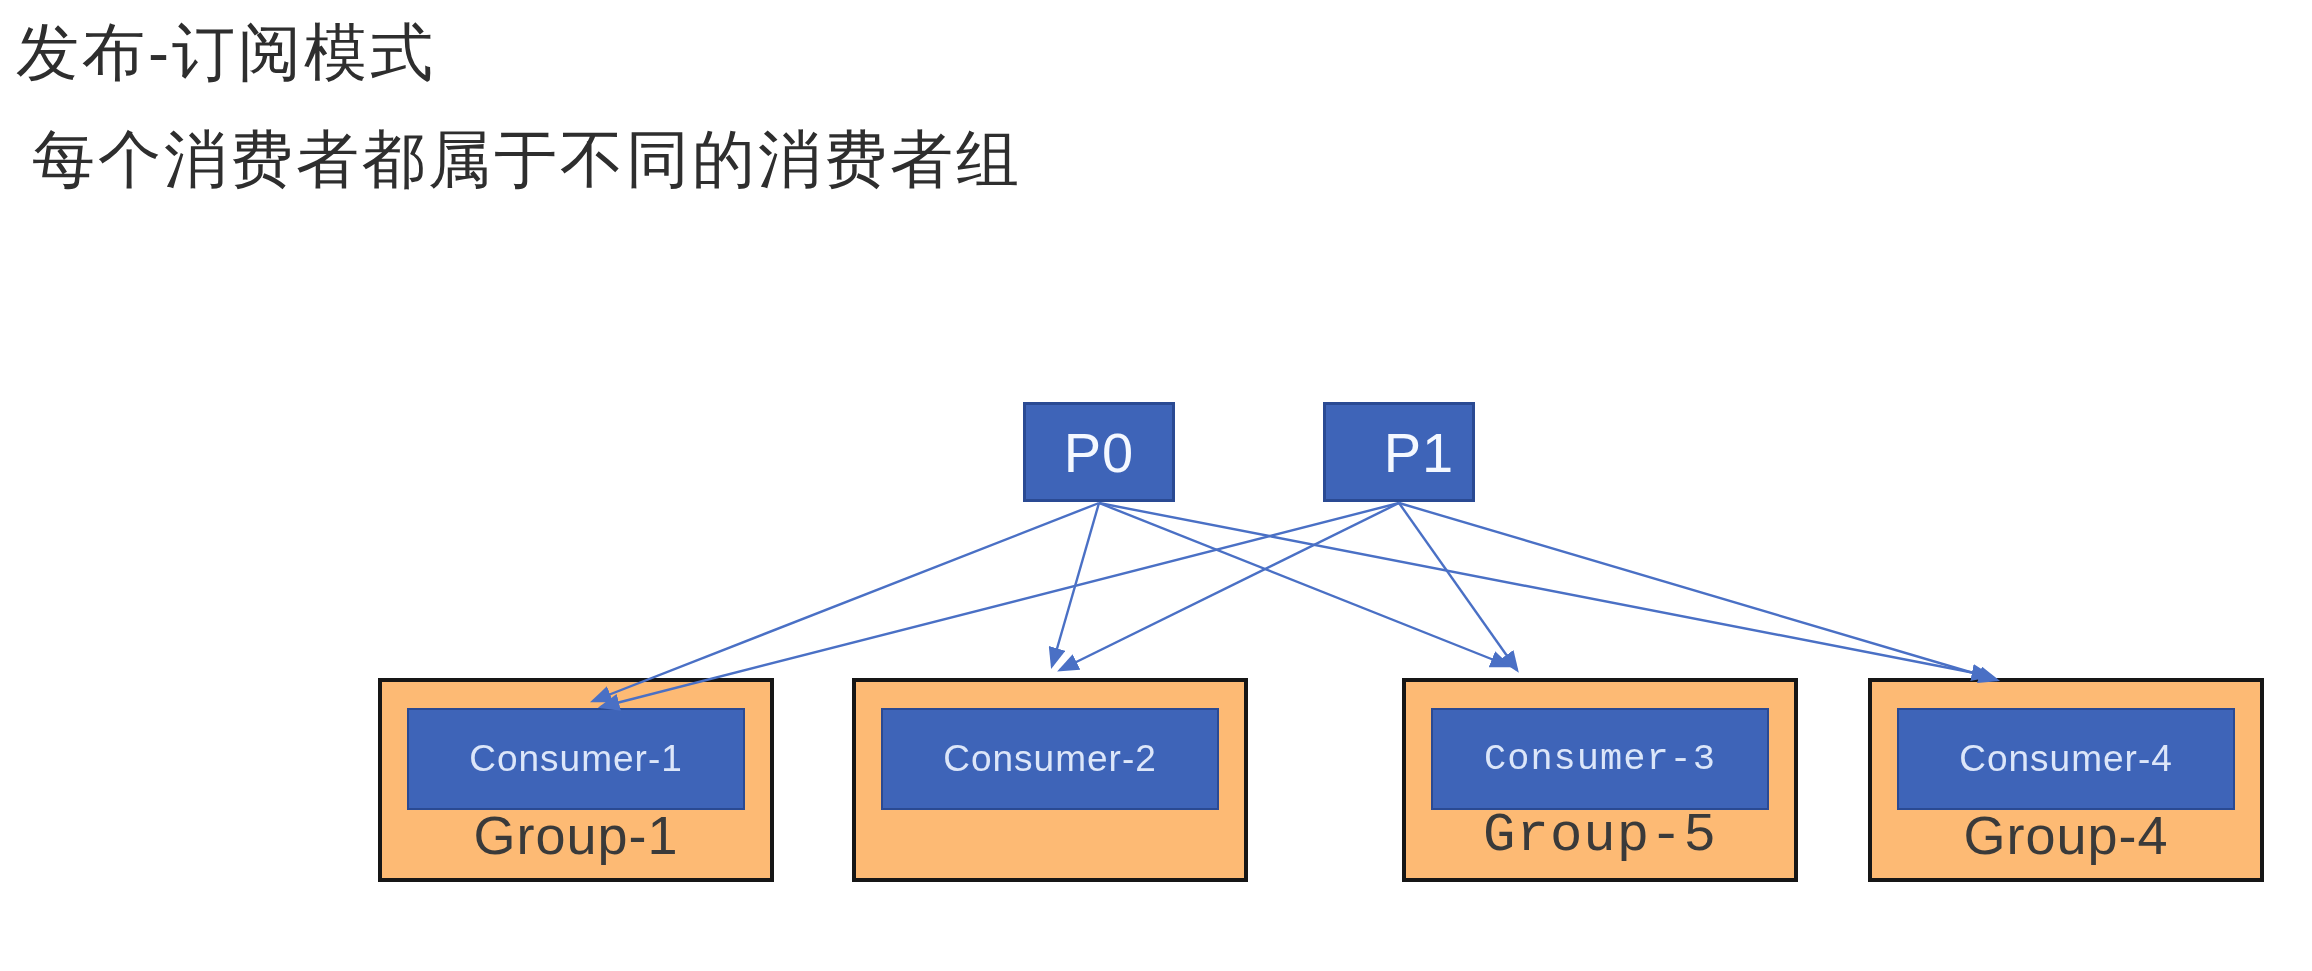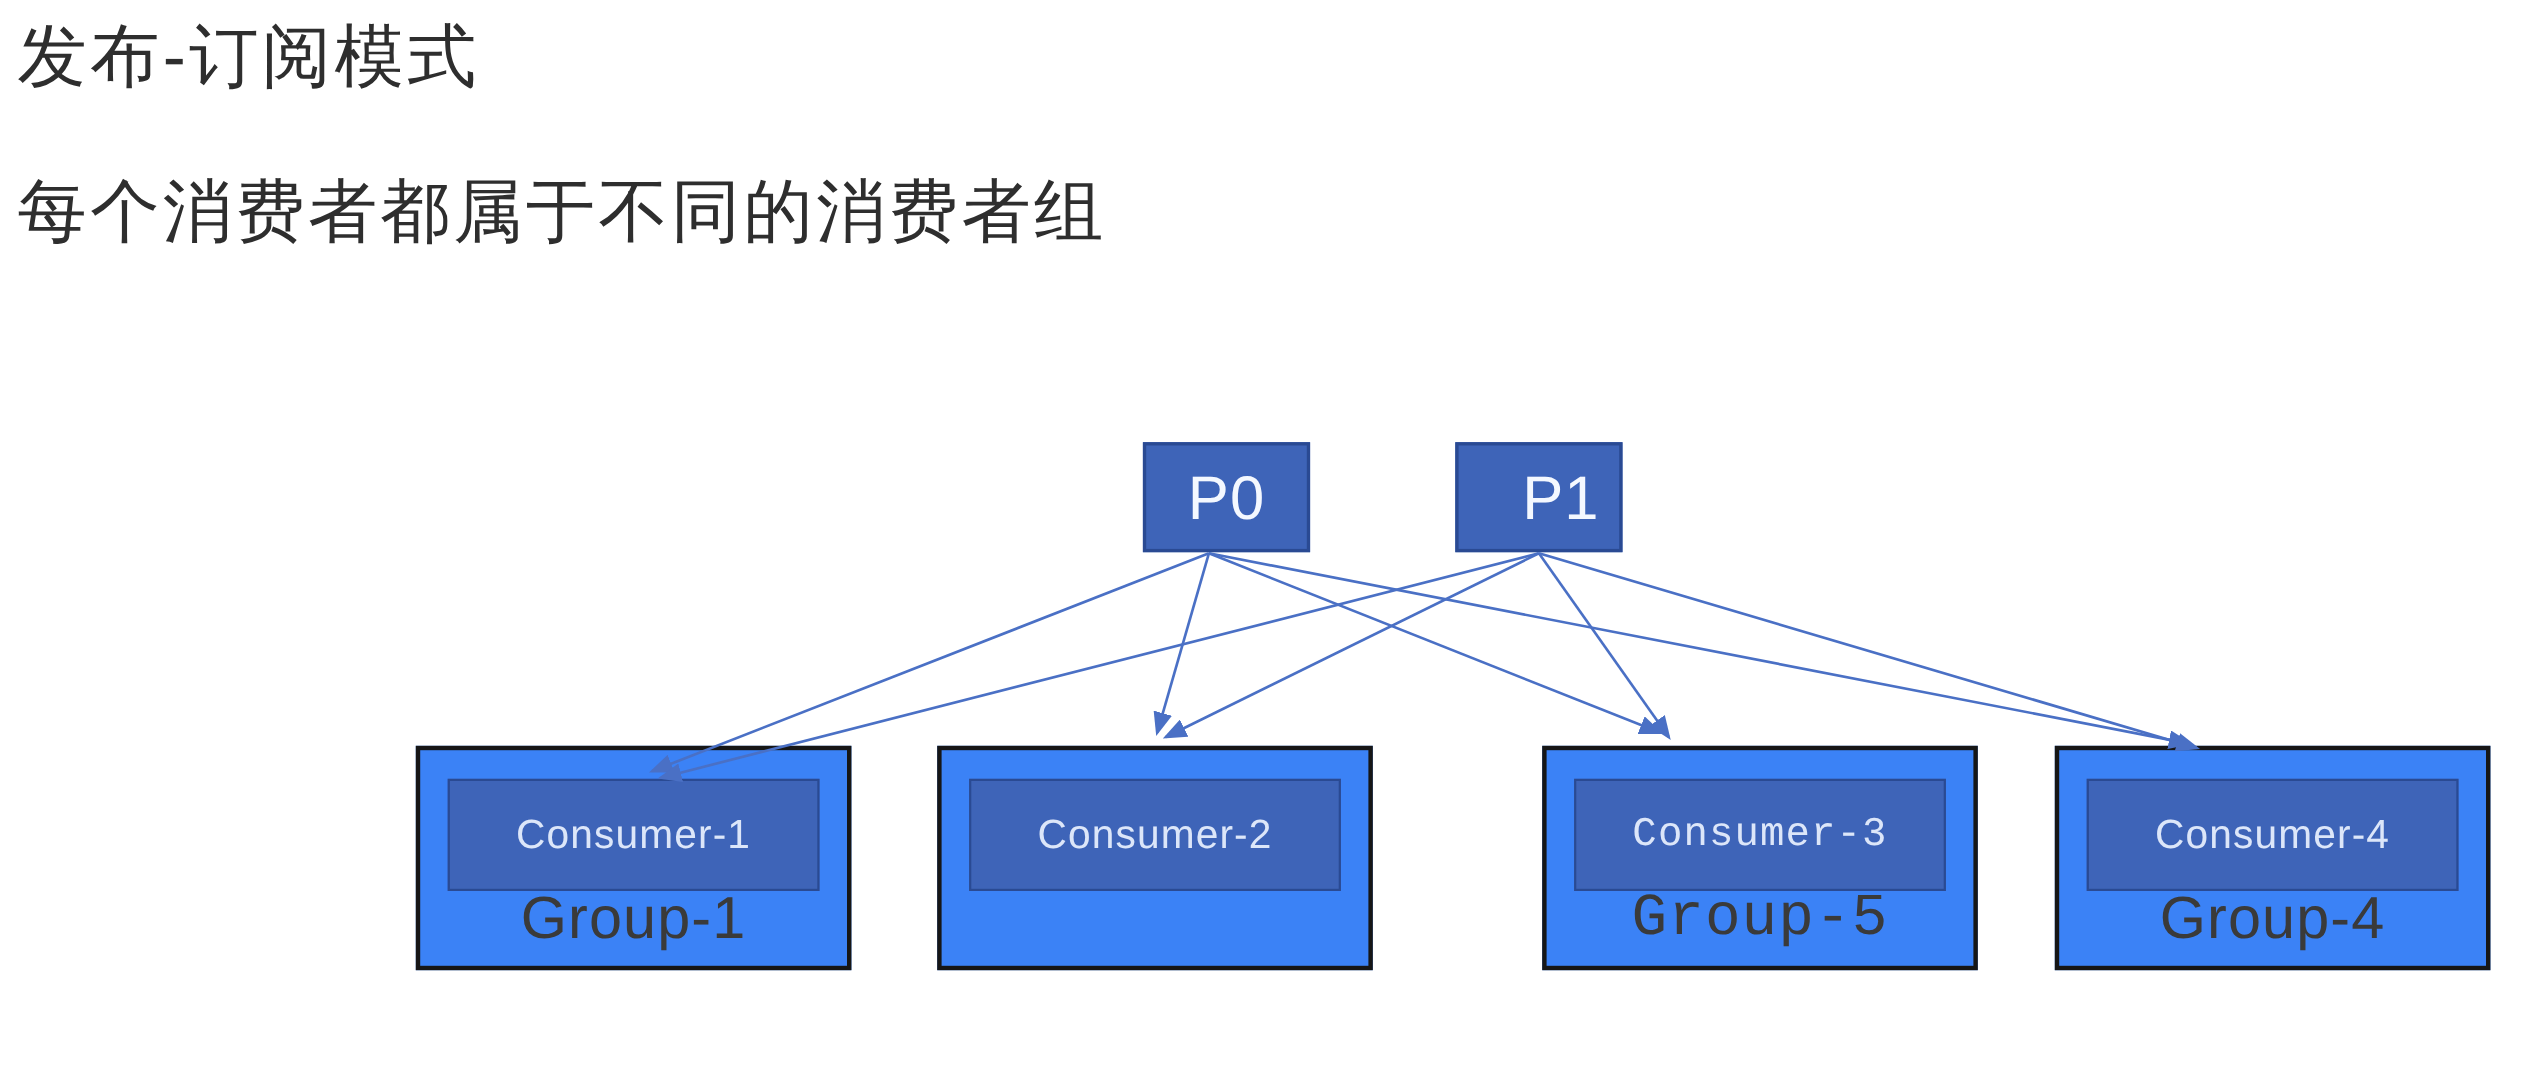--- a/index.html
+++ b/index.html
@@ -21,21 +21,21 @@
     position: absolute;
     left: 16px;
     color: var(--heading-text, #2e2e2e);
     font-size: 63px;
     font-weight: 400;
     letter-spacing: 3px;
     white-space: nowrap;
     line-height: 1.1;
   }
   .title { top: 18px; }
-  .subtitle { top: 159px; }
+  .subtitle { top: 125px; margin-left: 16px; }
 
   #arrows {
     position: absolute;
     left: 0; top: 0;
     width: 2312px;
     height: 971px;
     z-index: 5;
     pointer-events: none;
   }
   #arrows line.conn {
@@ -54,30 +54,30 @@
     display: flex;
     align-items: center;
     justify-content: center;
     z-index: 2;
   }
   .partition .p-label {
     color: var(--partition-text, #f4f8ff);
     font-size: 56px;
     letter-spacing: 1px;
   }
-  #p0 { left: 1023px; top: 402px; margin-left: 16px; }
+  #p0 { left: 1023px; top: 402px; }
   #p1 { left: 1323px; top: 402px; padding-left: 40px; }
 
   .group-box {
     position: absolute;
     top: 678px;
     width: 396px;
     height: 204px;
     box-sizing: border-box;
-    background: #3b82f6;
+    background: #fdba74;
     border: 4px solid var(--group-border, #161616);
     z-index: 1;
   }
   #g1 { left: 378px; }
   #g2 { left: 852px; }
   #g3 { left: 1402px; font-family: Liberation Mono, monospace; }
   #g4 { left: 1868px; }
 
   .consumer {
     position: absolute;

